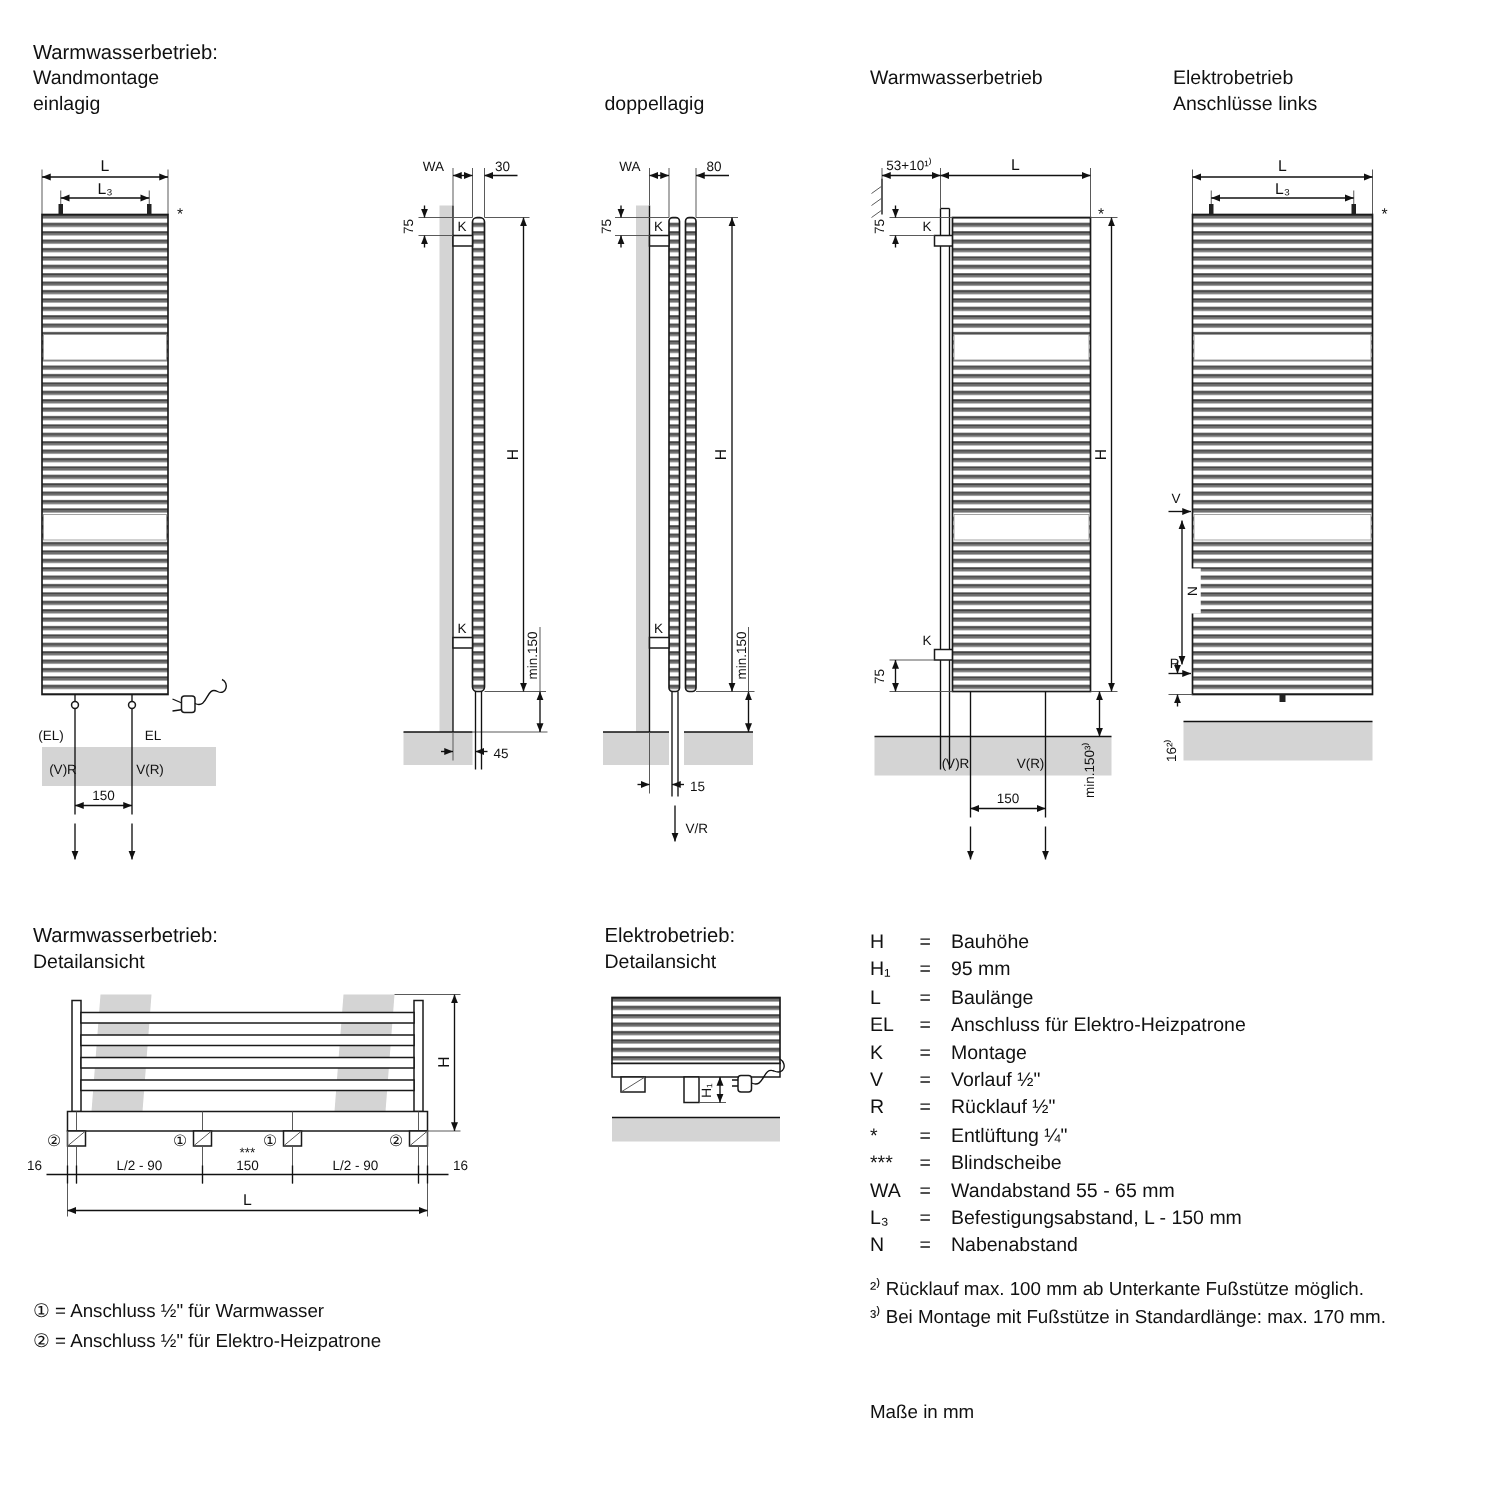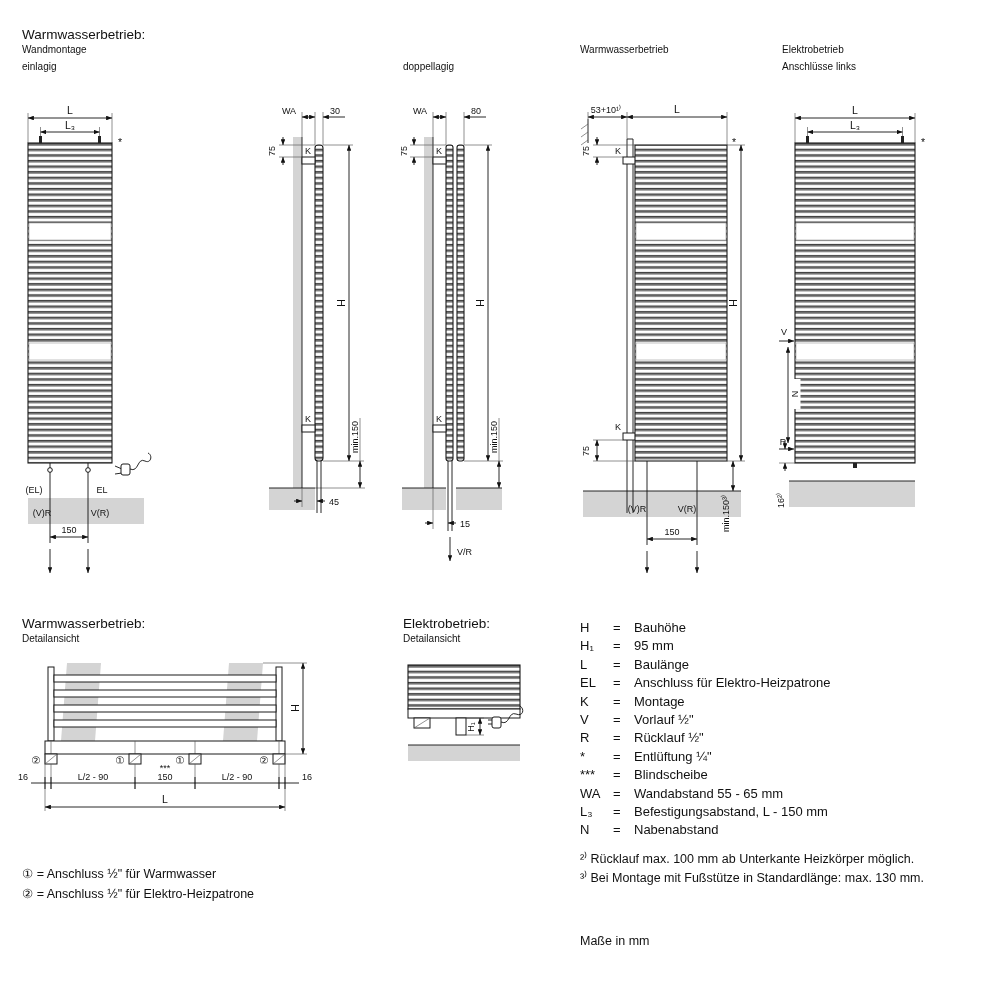--- a/index.html
+++ b/index.html
@@ -1,20 +1,20 @@
 <!DOCTYPE html>
 <html><head>
 <meta charset="utf-8">
 <style>
   html,body{margin:0;padding:0}
   body{width:1000px;height:1000px;position:relative;background:#fff;color:#111;
        font-family:"Liberation Sans",sans-serif;overflow:hidden}
   .abs{position:absolute}
   .ttl{font-size:13.5px;font-weight:normal;white-space:nowrap}
-  .sub{font-size:10px;white-space:nowrap}
+  .sub{font-size:13px;white-space:nowrap}
   svg{position:absolute;overflow:visible}
   svg text{font-family:"Liberation Sans",sans-serif;font-size:10.5px;fill:#111}
   svg text.sm{font-size:9px}
   .dl{stroke:#111;stroke-width:0.9;fill:none}
   .xl{stroke:#555;stroke-width:0.65;fill:none}
   .ol{stroke:#1a1a1a;stroke-width:1;fill:#fff}
   .tb{stroke:#1a1a1a;stroke-width:1.1;fill:url(#tubes)}
   .gy{fill:#d4d4d4}
   .gap{fill:#fff;stroke:#999;stroke-width:0.6}
   .dk{fill:#222}
@@ -427,16 +427,16 @@
       <span class="ldesc">Befestigungsabstand, L - 150 mm</span>
     </div>
   <div class="lrow">
       <span class="lsym">N</span>
       <span class="leq">=</span>
       <span class="ldesc">Nabenabstand</span>
     </div>
 </div>
 
 <div class="abs fns">
-  <div class="fn">²⁾ Rücklauf max. 100 mm ab Unterkante Heizkörper möglich.</div>
-  <div class="fn">³⁾ Bei Montage mit Fußstütze in Standardlänge: max. 130 mm.</div>
+  <div class="fn">²⁾ Rücklauf max. 100 mm ab Unterkante Fußstütze möglich.</div>
+  <div class="fn">³⁾ Bei Montage mit Fußstütze in Standardlänge: max. 170 mm.</div>
 </div>
 <div class="abs note" style="left:580px;top:934px">Maße in mm</div>
 
 </body></html>

